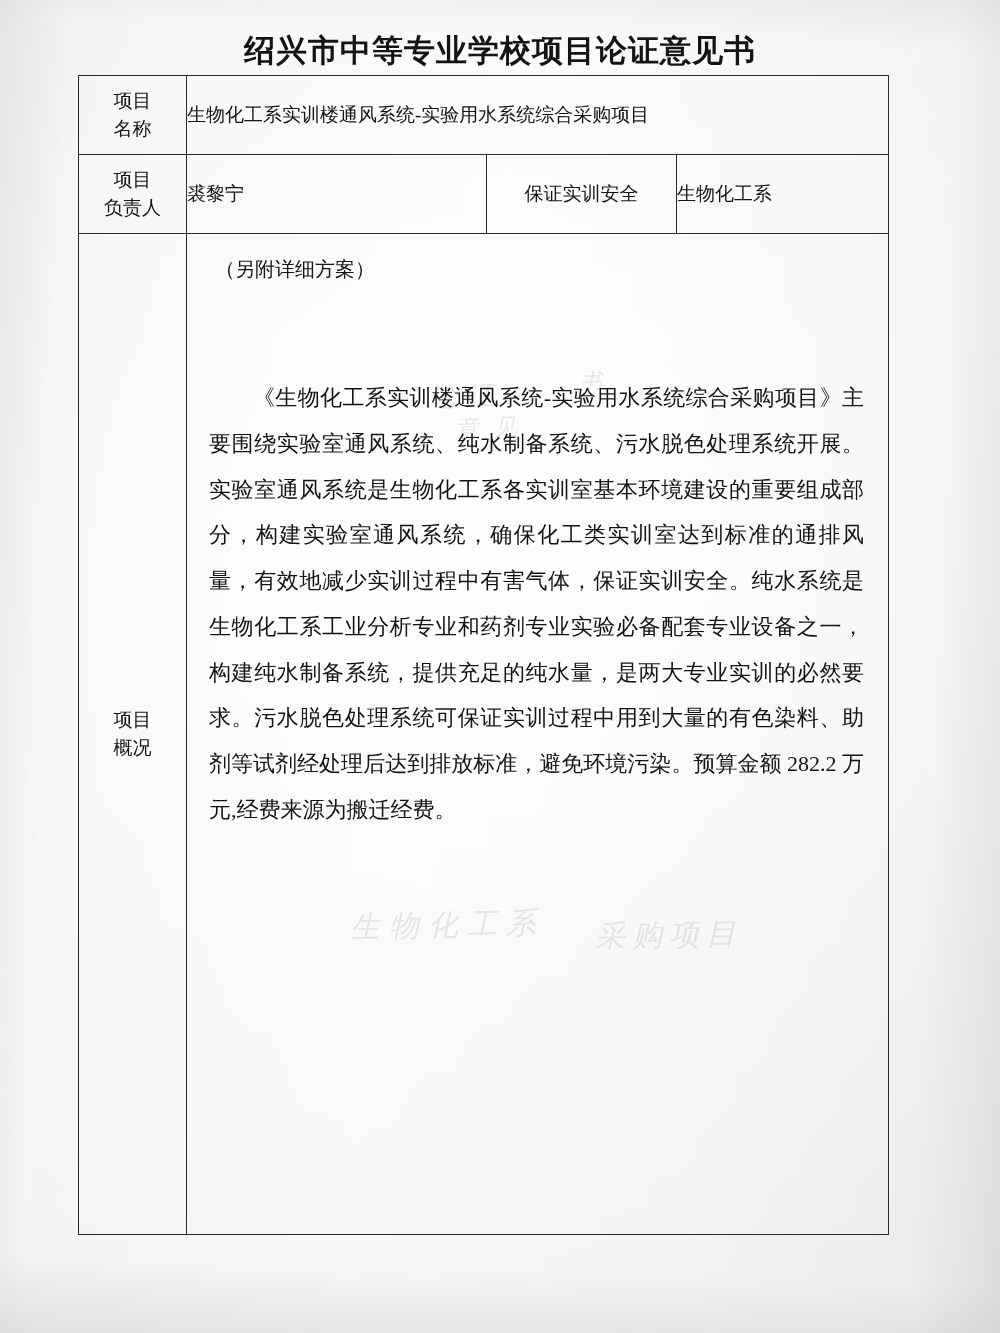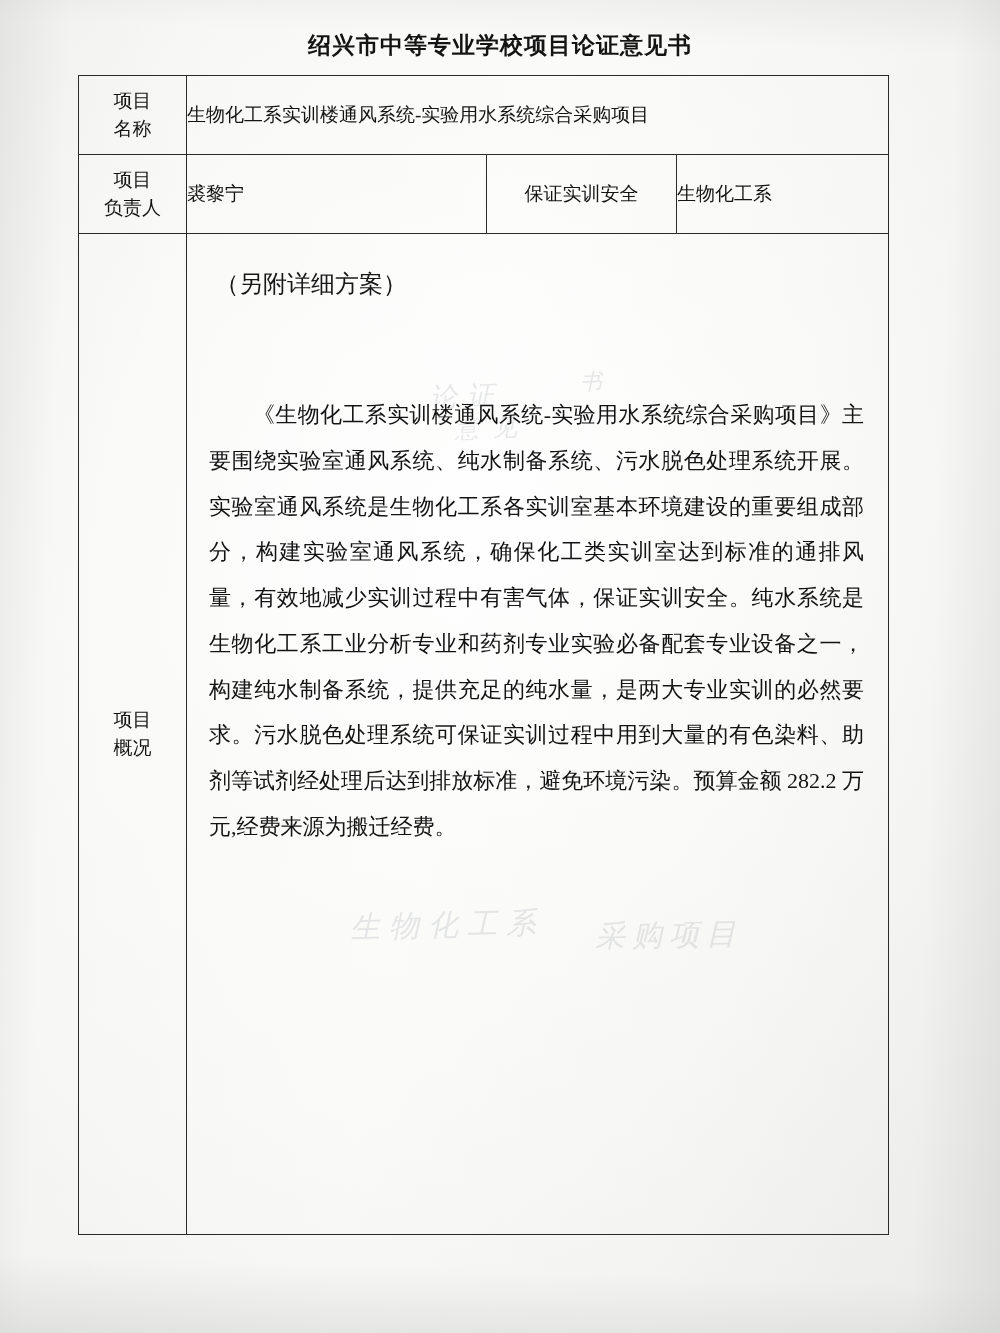--- a/index.html
+++ b/index.html
@@ -52,21 +52,21 @@
   .ghost-3 { left: 580px; top: 367px; font-size: 22px; letter-spacing: 8px; }
   .ghost-4 { left: 350px; top: 905px; font-size: 30px; letter-spacing: 9px; transform: rotate(-1.5deg); }
   .ghost-5 { left: 595px; top: 915px; font-size: 30px; letter-spacing: 7px; transform: rotate(-1deg); }
 
   #doc-title {
     position: absolute;
     left: 0;
     top: 30px;
     width: 1000px;
     text-align: center;
-    font-size: 23px;
+    font-size: 31px;
     font-weight: bold;
     letter-spacing: 1px;
     font-family: "Liberation Serif", "DejaVu Serif", serif;
     color: #141414;
   }
 
   table.form {
     position: absolute;
     left: 78px;
     top: 75px;
@@ -102,22 +102,22 @@
     height: 1000px;
     position: relative;
   }
   .body-inner {
     position: relative;
     padding: 18px 24px 10px 22px;
     height: 100%;
     box-sizing: border-box;
   }
   .attach-note {
-    font-size: 24px;
-    margin: 16px 0 0 6px;
+    font-size: 20px;
+    margin: 4px 0 0 6px;
     color: #171717;
   }
   .para {
     margin-top: 92px;
     font-size: 22px;
     line-height: 2.08;
     text-align: justify;
     text-justify: inter-ideograph;
     text-indent: 2em;
     color: #131313;

